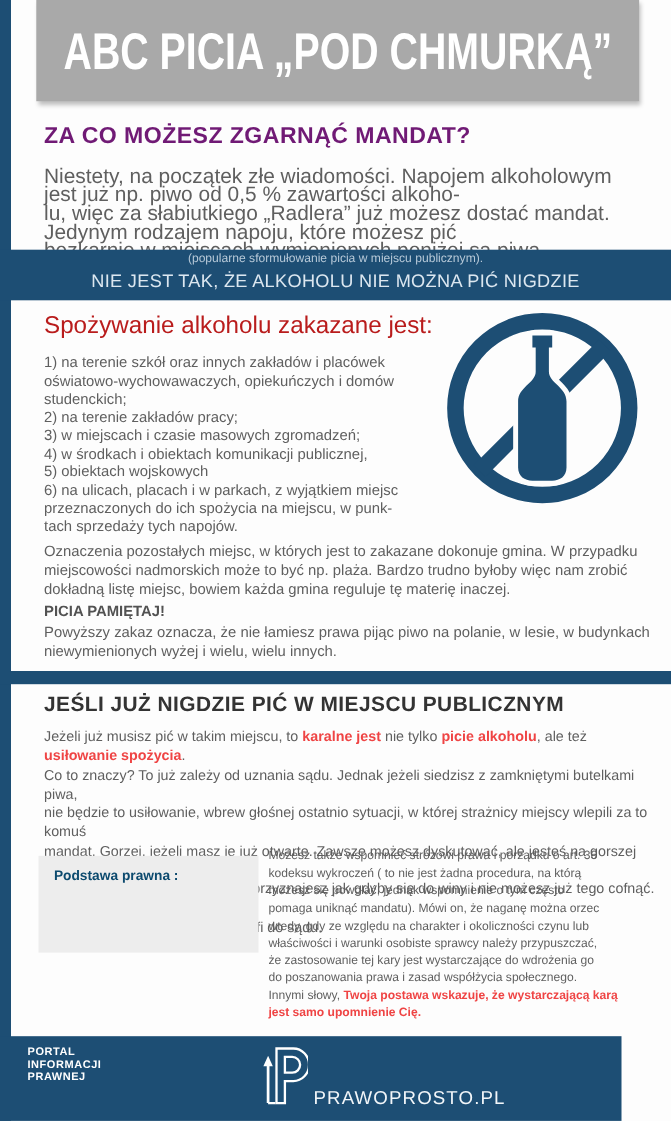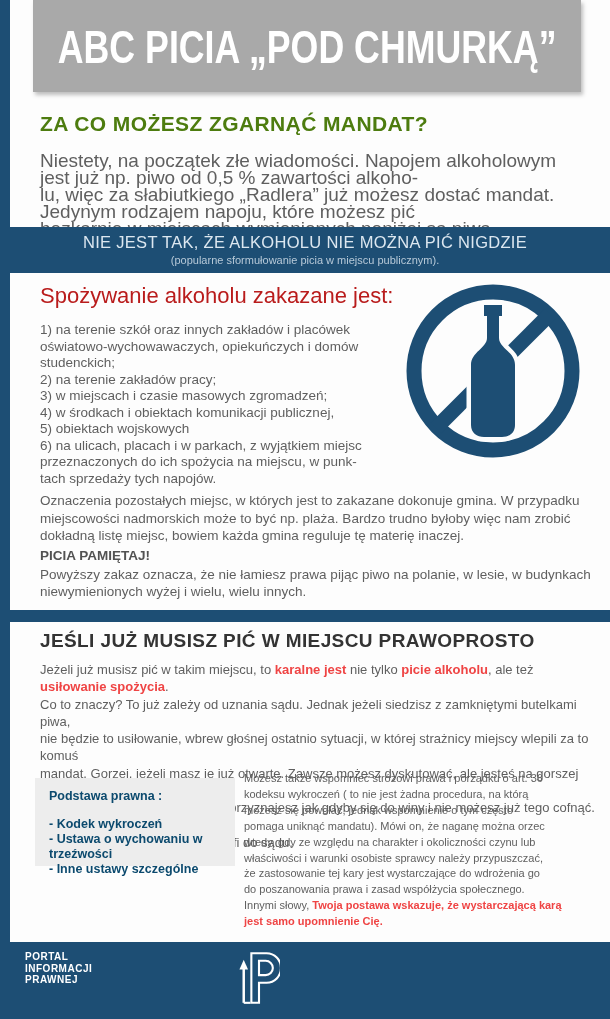--- a/index.html
+++ b/index.html
@@ -9,21 +9,21 @@
   #bar-left{left:0;width:10px;}
   #bar-right{right:0;width:15px;}
 
   
   #header-box{position:absolute;left:33px;top:0;width:548px;height:92px;background:#a9a9a9;
               display:flex;align-items:center;justify-content:center;
               box-shadow:2px 3px 4px rgba(0,0,0,0.25);}
   #header-title{color:#fff;font-weight:800;font-size:47px;letter-spacing:0px;white-space:nowrap;
                 transform:scaleX(0.76);transform-origin:center;}
 
-  .h-bold{position:absolute;left:40px;color:#4d7c0f;font-weight:700;}
+  .h-bold{position:absolute;left:40px;color:#701a75;font-weight:700;}
   #s1-heading{top:112px;font-size:21px;letter-spacing:0.4px;}
   .body-text{position:absolute;left:40px;color:#5f5f5f;white-space:pre-line;}
   #s1-body{top:152px;width:550px;font-size:19px;line-height:17px;}
 
   
   #banner{position:absolute;left:0;top:227px;width:610px;height:46px;background:#1d4e74;
           text-align:center;color:#dce7f0;}
   #banner-title{font-size:16.5px;margin-top:6px;letter-spacing:0.3px;}
   #banner-sub{font-size:11px;color:#b7c9d8;margin-top:2px;}
 
@@ -42,21 +42,21 @@
   .rich .b{font-weight:700;color:#ef4444;}
 
   #legal-box{position:absolute;left:35px;top:778px;width:200px;height:88px;background:#ededed;
              box-sizing:border-box;padding:11px 14px;color:#0c4a6e;}
   #legal-title{font-size:12.5px;font-weight:600;}
   #legal-items{font-size:12.5px;font-weight:600;line-height:15px;margin-top:14px;white-space:pre-line;}
 
   #s3-right{left:244px;top:771px;width:352px;font-size:11px;line-height:15.9px;}
 
   
-  #footer{position:absolute;left:0;top:942px;width:610px;height:77px;background:#1d4e74;color:#fff;}
+  #footer{position:absolute;left:0;top:942px;width:565px;height:77px;background:#1d4e74;color:#fff;}
   #portal-lines{position:absolute;left:25px;top:9px;font-size:10px;font-weight:600;
                 letter-spacing:0.5px;line-height:11.5px;white-space:pre-line;}
   #logo{position:absolute;left:238px;top:8px;display:flex;align-items:flex-end;gap:5px;}
   #brand-text{font-size:17px;letter-spacing:1px;color:#f2f6f9;margin-bottom:2px;}
 </style>
 </head>
 <body>
 
 <div id="page">
   <div class="sidebar" id="bar-left"></div>
@@ -66,22 +66,22 @@
     <div id="header-title">ABC PICIA „POD CHMURKĄ”</div>
   </div>
 
   <div id="s1-heading" class="h-bold">ZA CO MOŻESZ ZGARNĄĆ MANDAT?</div>
   <div id="s1-body" class="body-text">Niestety, na początek złe wiadomości. Napojem alkoholowym jest już np. piwo od 0,5 % zawartości alkoho-
 lu, więc za słabiutkiego „Radlera” już możesz dostać mandat. Jedynym rodzajem napoju, które możesz pić
 bezkarnie w miejscach wymienionych poniżej są piwa bezalkoholowe i niektóre inne napoje dostępne
 w sklepach. Ale mamy też dobre wiadomości.</div>
 
   <div id="banner">
+    <div id="banner-sub">(popularne sformułowanie picia w miejscu publicznym).</div>
     <div id="banner-title">NIE JEST TAK, ŻE ALKOHOLU NIE MOŻNA PIĆ NIGDZIE</div>
-    <div id="banner-sub">(popularne sformułowanie picia w miejscu publicznym).</div>
   </div>
 
   <div id="s2-heading">Spożywanie alkoholu zakazane jest:</div>
   <div id="s2-list" class="body-text">1) na terenie szkół oraz innych zakładów i placówek
 oświatowo-wychowawaczych, opiekuńczych i domów
 studenckich;
 2) na terenie zakładów pracy;
 3) w miejscach i czasie masowych zgromadzeń;
 4) w środkach i obiektach komunikacji publicznej,
 5) obiektach wojskowych
@@ -100,40 +100,38 @@
 
   <div id="s2-para1" class="body-text">Oznaczenia pozostałych miejsc, w których jest to zakazane dokonuje gmina. W przypadku
 miejscowości nadmorskich może to być np. plaża. Bardzo trudno byłoby więc nam zrobić
 dokładną listę miejsc, bowiem każda gmina reguluje tę materię inaczej.</div>
   <div id="s2-rem-title">PICIA PAMIĘTAJ!</div>
   <div id="s2-rem-body" class="body-text">Powyższy zakaz oznacza, że nie łamiesz prawa pijąc piwo na polanie, w lesie, w budynkach
 niewymienionych wyżej i wielu, wielu innych.</div>
 
   <div id="divider"></div>
 
-  <div id="s3-heading" class="h-bold">JEŚLI JUŻ MUSISZ PIĆ W MIEJSCU PRAWOPROSTO</div>
+  <div id="s3-heading" class="h-bold">JEŚLI JUŻ NIGDZIE PIĆ W MIEJSCU PUBLICZNYM</div>
   <div id="s3-para" class="rich"><span>Jeżeli już musisz pić w takim miejscu, to </span><span class="b">karalne jest</span><span> nie tylko </span><span class="b">picie alkoholu</span><span>, ale też </span><span class="b">usiłowanie spożycia</span><span>.</span><br><span>Co to znaczy? To już zależy od uznania sądu. Jednak jeżeli siedzisz z zamkniętymi butelkami piwa,</span><br><span>nie będzie to usiłowanie, wbrew głośnej ostatnio sytuacji, w której strażnicy miejscy wlepili za to komuś</span><br><span>mandat. Gorzej, jeżeli masz je już otwarte. Zawsze możesz dyskutować, ale jesteś na gorszej pozycji.</span><br><span>Z momentem przyjęcia mandatu przyznajesz jak gdyby się do winy i nie możesz już tego cofnąć. Z kolei</span><br><span>gdy go nie przyjmiesz, sprawa trafi do sądu.</span></div>
 
   <div id="legal-box">
     <div id="legal-title">Podstawa prawna :</div>
-    <div id="legal-items">- Kodek wykroczeń
-- Ustawa o wychowaniu w trzeźwości
-- Inne ustawy szczególne</div>
   </div>
 
   <div id="s3-right" class="rich"><span>Możesz także wspomnieć stróżowi prawa i porządku o art. 36</span><br><span>kodeksu wykroczeń ( to nie jest żadna procedura, na którą</span><br><span>możesz się powołać, jednak wspomnienie o tym często</span><br><span>pomaga uniknąć mandatu). Mówi on, że naganę można orzec</span><br><span>wtedy, gdy ze względu na charakter i okoliczności czynu lub</span><br><span>właściwości i warunki osobiste sprawcy należy przypuszczać,</span><br><span>że zastosowanie tej kary jest wystarczające do wdrożenia go</span><br><span>do poszanowania prawa i zasad współżycia społecznego.</span><br><span>Innymi słowy, </span><span class="b">Twoja postawa wskazuje, że wystarczającą karą</span><br><span class="b">jest samo upomnienie Cię.</span></div>
 
   <div id="footer">
     <div id="portal-lines">PORTAL
 INFORMACJI
 PRAWNEJ</div>
     <div id="logo">
       <span>
         <svg width="42" height="56" viewBox="0 0 44 56" aria-hidden="true">
           <path d="M 14,2 H 30 A 15,15.5 0 0 1 30,33 H 22 V 54 H 14 Z M 22,10 H 29 A 7.5,7.5 0 0 1 29,25 H 22 Z" fill="none" stroke="#fff" stroke-width="2.2"></path>
           <path d="M 6,54 V 17" fill="none" stroke="#fff" stroke-width="2.6"></path>
           <path d="M 6,54 H 13" fill="none" stroke="#fff" stroke-width="2.2"></path>
           <polygon points="6,9 1.5,19 10.5,19" fill="#fff"></polygon>
         </svg>
       </span>
+      <span id="brand-text">PRAWOPROSTO.PL</span>
     </div>
   </div>
 </div>
 
 </body></html>

